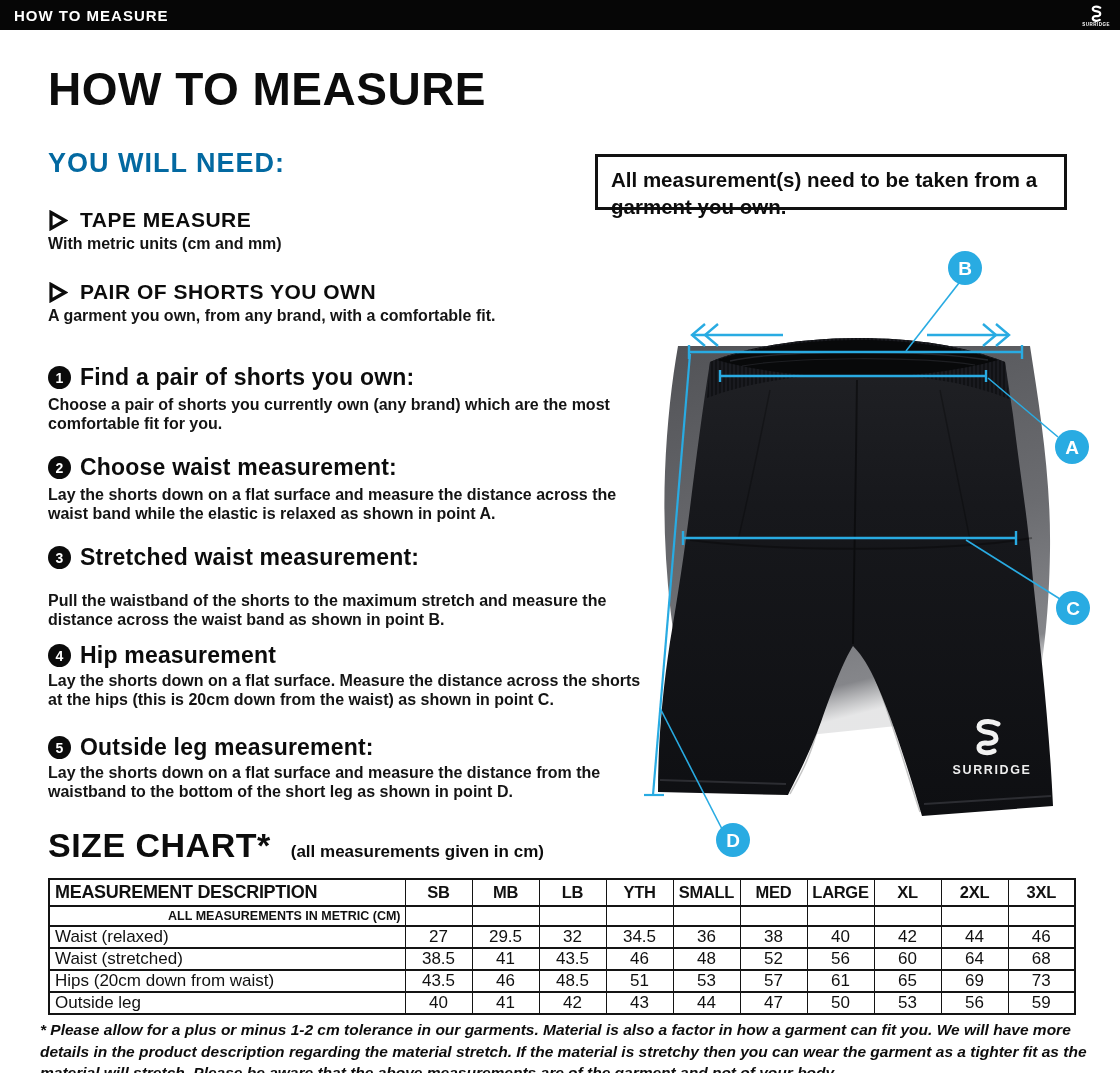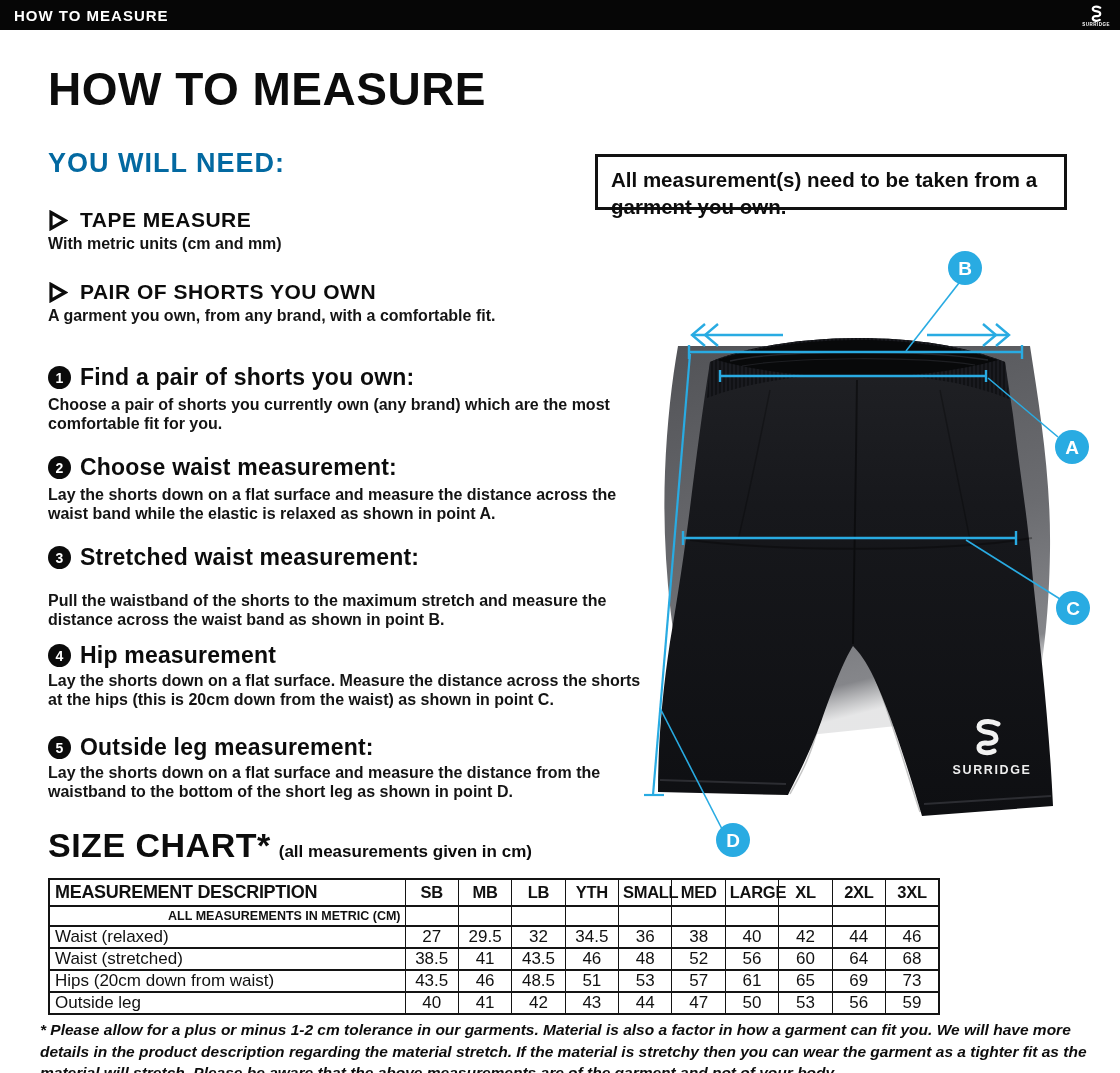--- a/index.html
+++ b/index.html
@@ -29,25 +29,25 @@
   .step-title { font-size:23px; font-weight:800; letter-spacing:.2px; color:#0c0c0c; }
   .step-body { position:absolute; left:48px; width:604px; font-size:16px; font-weight:700;
                line-height:19px; color:#141414; }
 
   .note-box { position:absolute; left:595px; top:154px; width:472px; height:56px;
               border:3px solid #111; padding:9px 13px; font-size:20.5px; line-height:27px;
               font-weight:700; color:#0d0d0d; }
 
   .figure { position:absolute; left:620px; top:250px; width:500px; height:630px; }
 
-  .sc-heading { position:absolute; left:48px; top:826px; display:flex; align-items:baseline; gap:8px; }
+  .sc-heading { position:absolute; left:48px; top:826px; display:flex; align-items:baseline; gap:20px; }
   .sc-title { font-size:34px; font-weight:800; letter-spacing:.5px; color:#0c0c0c; }
   .sc-sub { font-size:17px; font-weight:700; color:#0c0c0c; }
 
-  .sizetable { position:absolute; left:48px; top:878px; width:892px; border-collapse:collapse;
+  .sizetable { position:absolute; left:48px; top:878px; width:1028px; border-collapse:collapse;
                table-layout:fixed; }
   .sizetable th, .sizetable td { border:1px solid #141414; padding:0 4px; }
   .sizetable thead tr { border-bottom:2.5px solid #141414; }
   .sizetable tr { border-top:2px solid #141414; border-bottom:2px solid #141414; }
   .sizetable { border:2px solid #141414; }
   .sizetable th.desc, .sizetable td.desc { width:356px; text-align:left; }
   .sizetable th { height:27px; font-size:16.5px; font-weight:700; letter-spacing:-.3px; text-align:center; }
   .sizetable th.desc { font-size:18px; padding-left:5px; }
   .sizetable td { height:18px; font-size:17px; font-weight:400; text-align:center; }
   .sizetable td.desc { padding-left:5px; }

